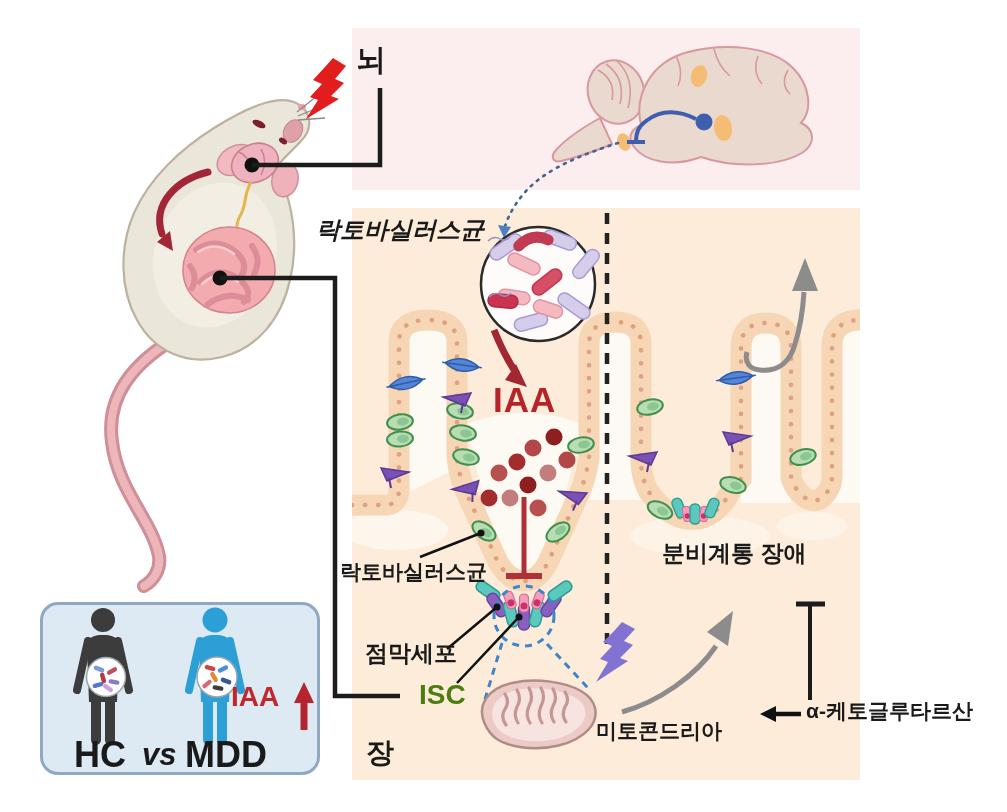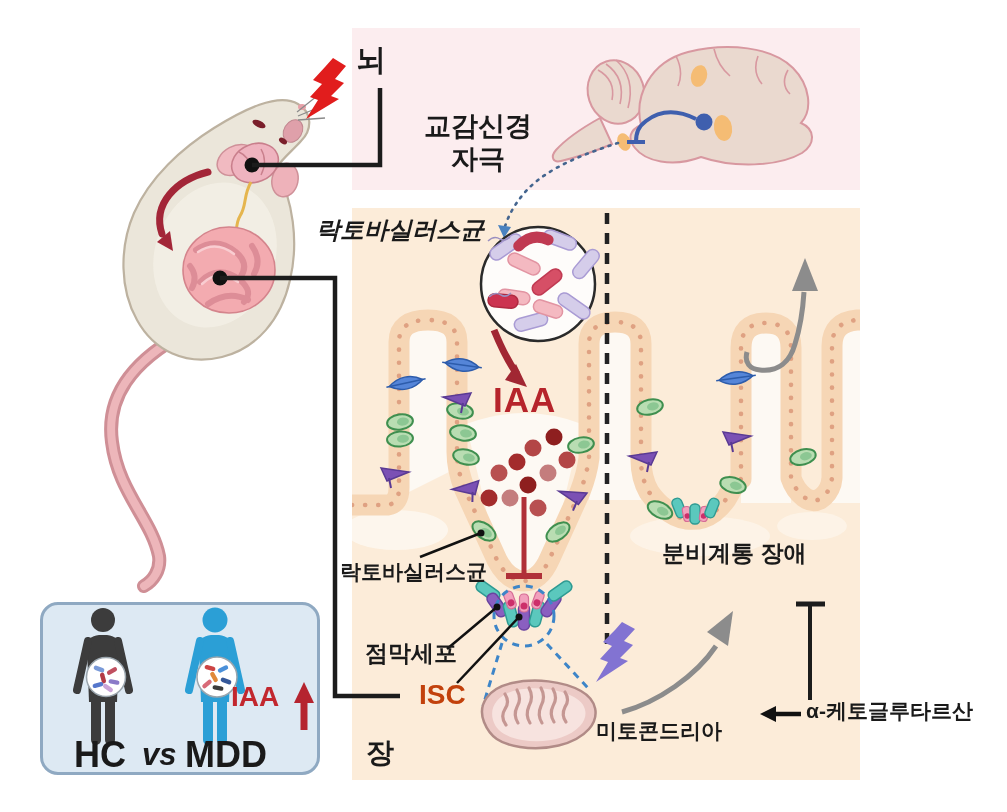--- a/index.html
+++ b/index.html
@@ -390,27 +390,25 @@
         <rect x="-5.5" y="-2.2" width="11" height="4.4" rx="2.2" transform="translate(218,688) rotate(10)" fill="#3c3c3c"></rect>
       </g>
     </g>
     <g>
       <line x1="304" y1="730" x2="304" y2="700" stroke="#b5242f" stroke-width="7"></line>
       <polygon points="304,682 294,703 314,703" fill="#b5242f"></polygon>
     </g>
   </svg>
 
   <div class="lbl" style="left:356px;top:42px;font-size:30px;">뇌</div>
-  <div class="lbl" style="left:400px;top:110px;width:156px;font-size:27px;text-align:center;">교감신경
-자극</div>
   <div class="lbl" style="left:316px;top:215px;font-size:24px;font-style:italic;">락토바실러스균</div>
   <div class="lbl red" style="left:493px;top:379px;font-size:35px;letter-spacing:1px;">IAA</div>
   <div class="lbl" style="left:340px;top:559px;font-size:21px;">락토바실러스균</div>
   <div class="lbl" style="left:365px;top:639px;font-size:23px;">점막세포</div>
-  <div class="lbl" style="left:419px;top:678px;font-size:28px;color:#c2410c;">ISC</div>
+  <div class="lbl" style="left:419px;top:678px;font-size:28px;color:#4d7c0f;">ISC</div>
   <div class="lbl" style="left:662px;top:539px;font-size:23px;">분비계통 장애</div>
   <div class="lbl" style="left:596px;top:718px;font-size:21px;">미토콘드리아</div>
   <div class="lbl" style="left:806px;top:698px;font-size:21px;">α-케토글루타르산</div>
   <div class="lbl" style="left:366px;top:736px;font-size:28px;">장</div>
   <div class="lbl" style="left:74px;top:733px;font-size:36px;font-weight:600;">HC</div>
   <div class="lbl" style="left:142px;top:736px;font-size:31px;font-weight:600;font-style:italic;">vs</div>
   <div class="lbl" style="left:185px;top:733px;font-size:36px;font-weight:600;">MDD</div>
   <div class="lbl" style="left:231px;top:680px;font-size:28px;color:#c2272e;">IAA</div>
 </div>
 

